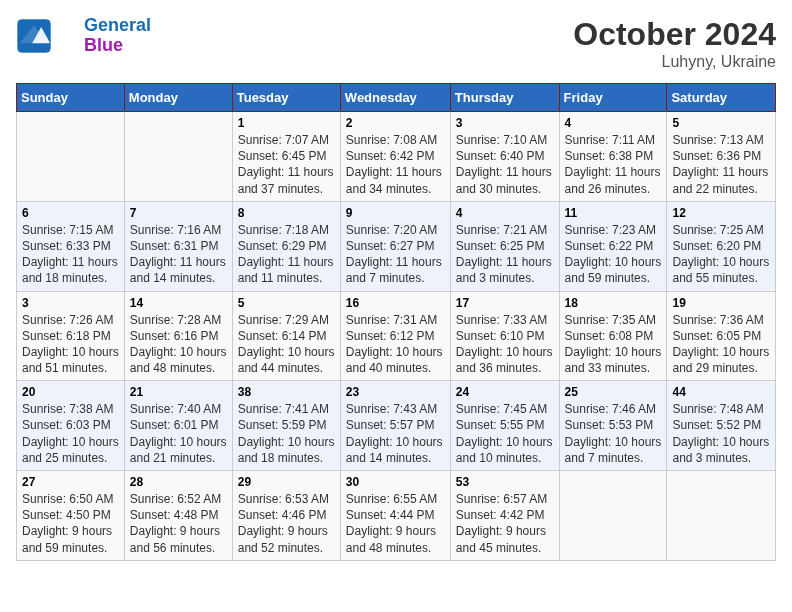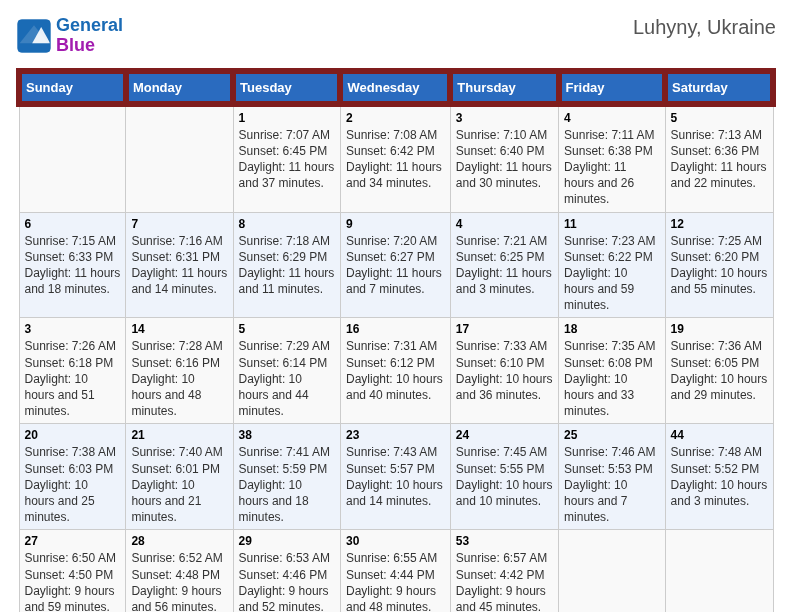--- a/index.html
+++ b/index.html
@@ -19,55 +19,56 @@
     .logo {
       display: flex;
       align-items: center;
       gap: 4px;
     }
     .logo-text {
       font-size: 18px;
       font-weight: bold;
       color: #333;
       line-height: 1.1;
+      margin-left: 28px;
     }
     .logo-text span {
       color: #1a6bb5;
     }
     .logo-icon {
       width: 36px;
       height: 36px;
     }
     .title-block {
       text-align: right;
     }
     .month-title {
       font-size: 32px;
       font-weight: bold;
       color: #333;
     }
     .subtitle {
-      font-size: 20px;
+      font-size: 16px;
       color: #555;
     }
     table {
       width: 100%;
       border-collapse: collapse;
       font-size: 11px;
     }
     thead tr {
       background-color: #2a6bbf;
       color: #fff;
     }
     thead th {
       padding: 6px 4px;
       text-align: left;
       font-size: 13px;
       font-weight: bold;
-      border: 6px solid #7f1d1d;
+      border: 1px solid #7f1d1d;
     }
     tbody tr {
       vertical-align: top;
     }
     tbody td {
       border: 1px solid #ccc;
       padding: 4px 5px;
       height: 80px;
       width: 113px;
     }
@@ -102,20 +103,21 @@
       <polygon points="20,8 36,28 4,28" fill="#fff" opacity="0.15"></polygon>
       <polygon points="28,10 38,28 18,28" fill="#fff" opacity="0.9"></polygon>
       <rect x="2" y="2" width="36" height="36" rx="4" fill="none" stroke="#1a6bb5" stroke-width="1"></rect>
     </svg>
     <div class="logo-text">
       <div><span>General</span></div>
       <div><span style="color:#a21caf">Blue</span></div>
     </div>
   </div>
   <div class="title-block">
+    <div class="month-title">October 2024</div>
     <div class="subtitle">Luhyny, Ukraine</div>
   </div>
 </div>
 
 <table>
   <thead>
     <tr>
     <th>Sunday</th>
         <th>Monday</th>
         <th>Tuesday</th>

